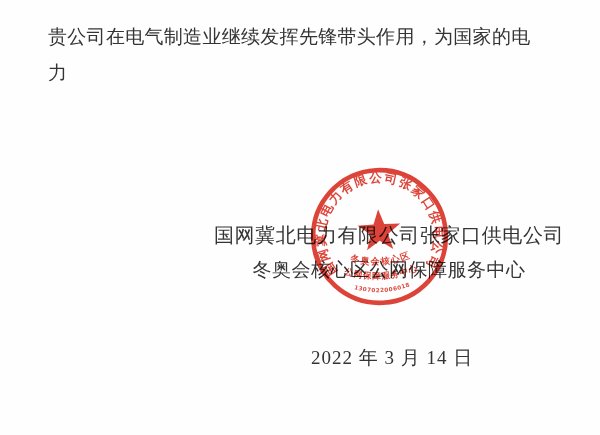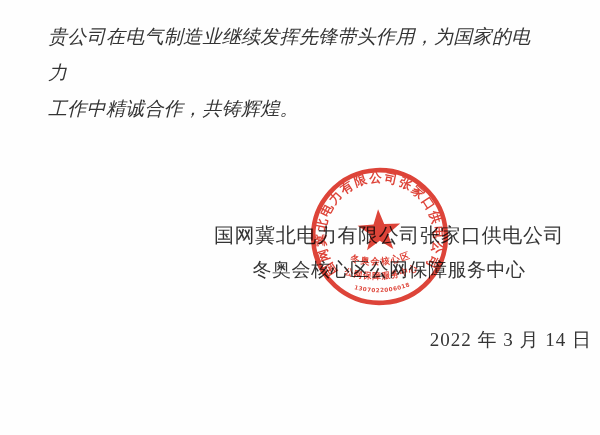--- a/index.html
+++ b/index.html
@@ -17,21 +17,20 @@
   }
   .body-text {
     position: absolute;
     left: 48px;
     top: 19px;
     width: 490px;
     font-size: 19px;
     line-height: 36px;
     color: #343434;
     letter-spacing: 0.3px;
-    font-style: italic;
   }
   .sig-block { position: absolute; left: 0; top: 0; width: 600px; }
   .sig-line1 {
     position: absolute;
     left: 189px; top: 222px;
     width: 400px;
     text-align: center;
     font-size: 20px;
     letter-spacing: 0.6px;
     color: #343434;
@@ -42,23 +41,23 @@
     left: 189px; top: 257px;
     width: 400px;
     text-align: center;
     font-size: 19px;
     letter-spacing: 0.5px;
     color: #343434;
     white-space: nowrap;
   }
   .date-line {
     position: absolute;
-    left: 192px; top: 327px;
+    left: 192px; top: 345px;
     width: 400px;
-    text-align: right;
+    text-align: center;
     font-size: 19px;
     letter-spacing: 1px;
     color: #343434;
     white-space: nowrap;
   }
   .seal {
     position: absolute;
     left: 309px; top: 164px;
     width: 141px; height: 145px;
     mix-blend-mode: multiply;
@@ -67,21 +66,20 @@
   }
   .seal svg { width: 100%; height: 100%; display: block; }
 </style>
 </head>
 <body>
 
 <div class="page">
 
   <div class="body-text">
     <div>贵公司在电气制造业继续发挥先锋带头作用，为国家的电力</div>
-    <div>工作中精诚合作，共铸辉煌。</div>
   </div>
 
   <div class="sig-block">
     <div class="sig-line1">国网冀北电力有限公司张家口供电公司</div>
     <div class="sig-line2">冬奥会核心区公网保障服务中心</div>
   </div>
 
   <div class="date-line">2022 年 3 月 14 日</div>
 
   <div class="seal">

